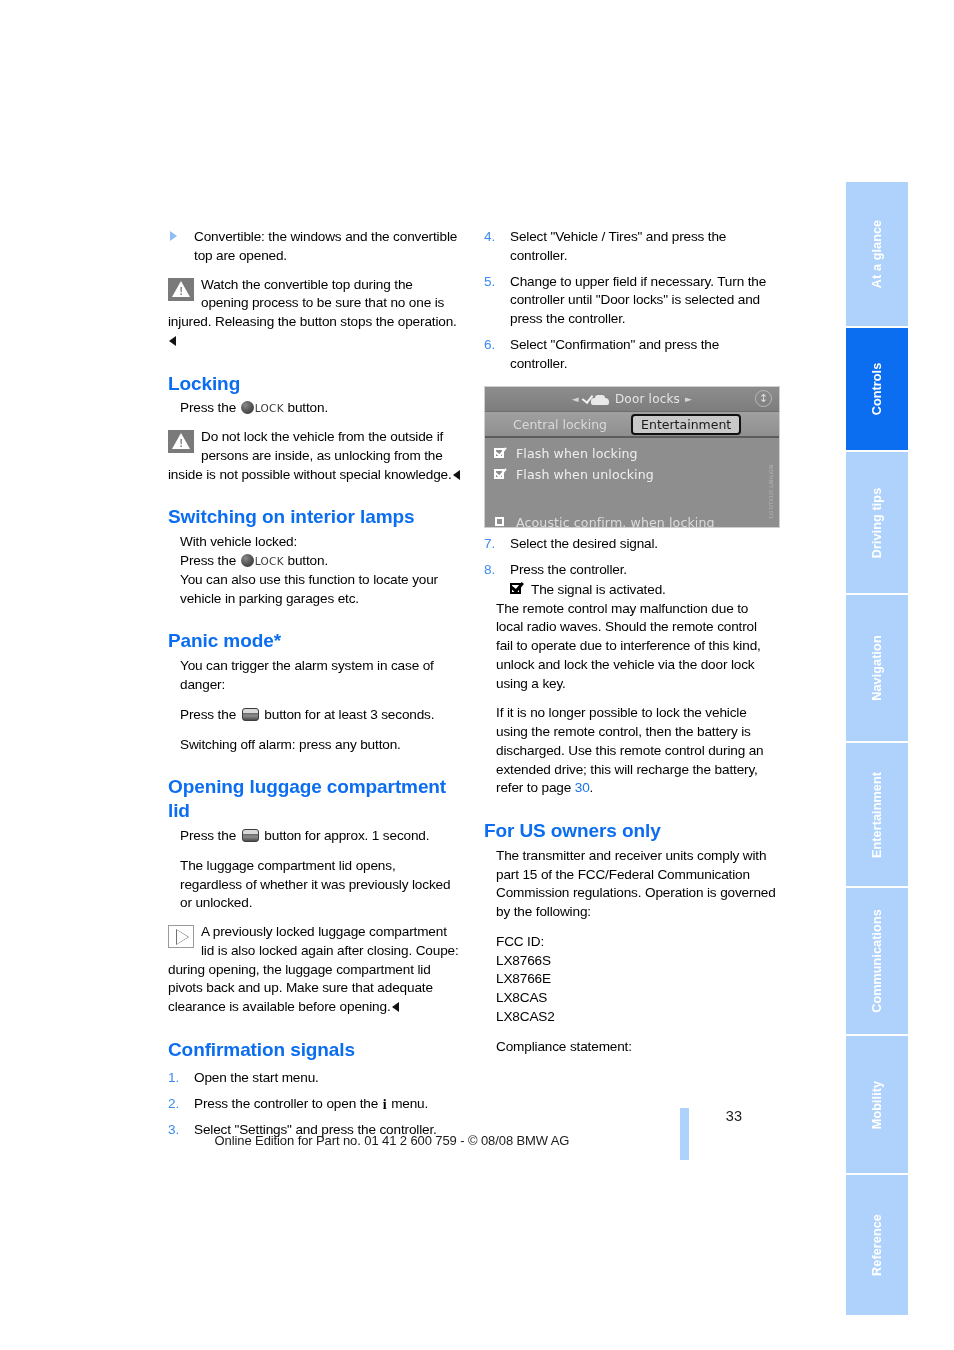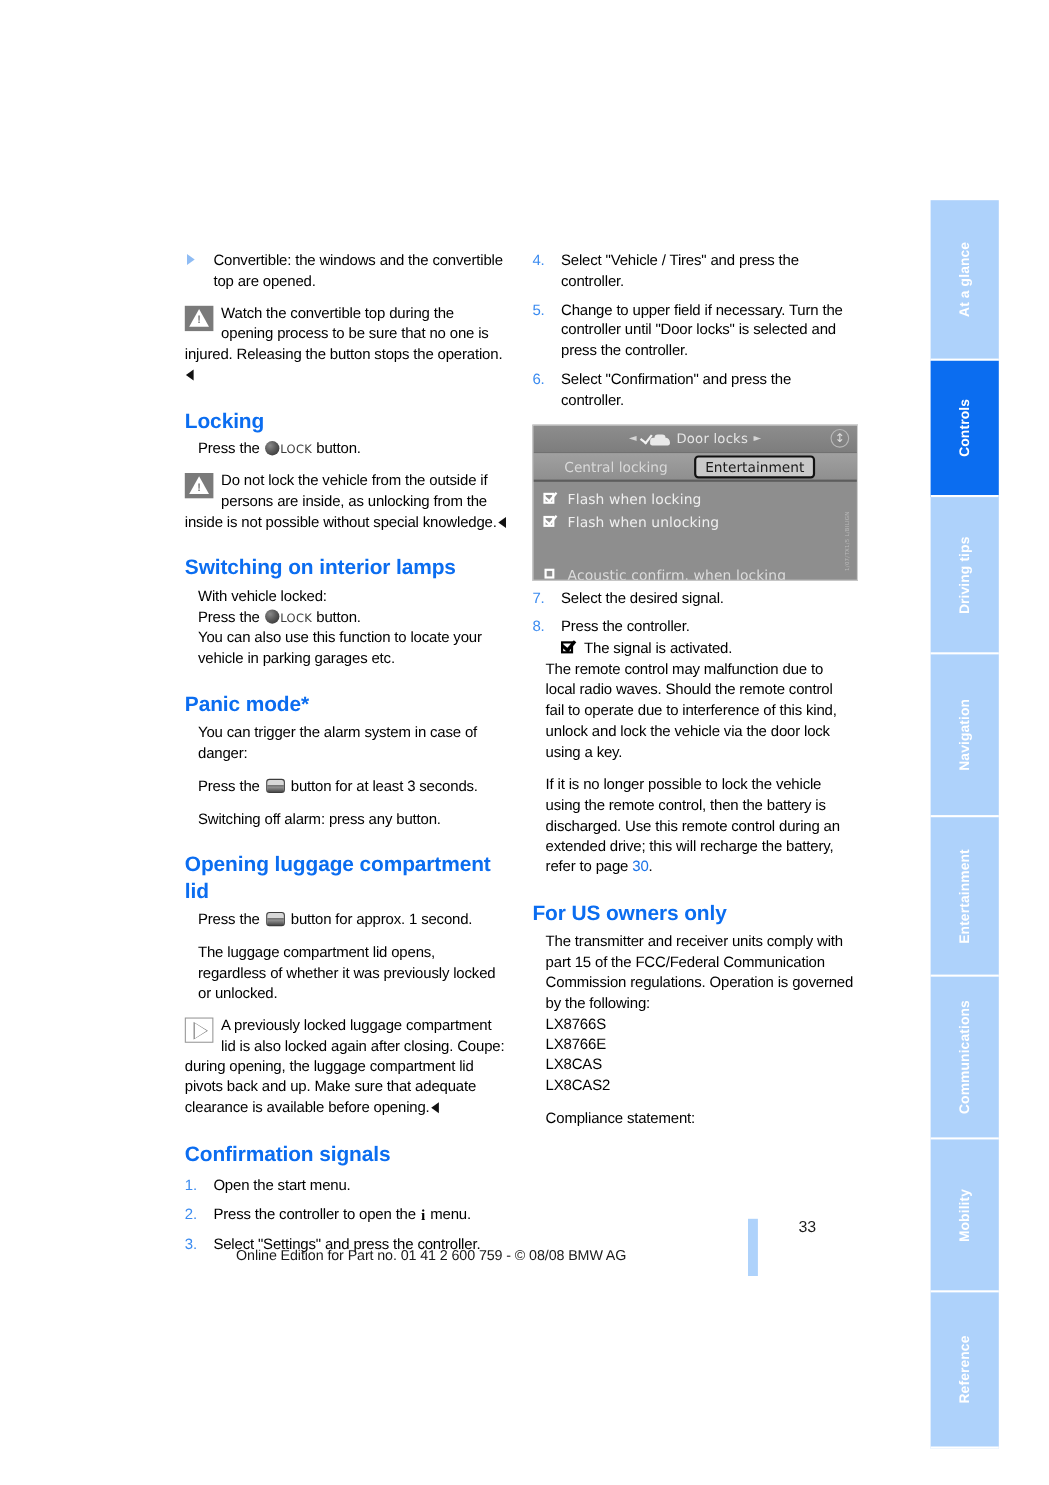--- a/index.html
+++ b/index.html
@@ -625,20 +625,21 @@
           <span class="ic-check"><span class="box"></span><span class="tick"></span></span><span>The signal is activated.</span>
         </div>
       </div>
 
       <p class="body">The remote control may malfunction due to local radio waves. Should the remote control fail to operate due to interference of this kind, unlock and lock the vehicle via the door lock using a key.</p>
       <p class="body gap"><span>If it is no longer possible to lock the vehicle using the remote control, then the battery is discharged. Use this remote control during an extended drive; this will recharge the battery, refer to page </span><span class="link">30</span><span>.</span></p>
 
       <div class="h2">For US owners only</div>
       <p class="body">The transmitter and receiver units comply with part 15 of the FCC/Federal Communication Commission regulations. Operation is governed by the following:</p>
 
+      <p class="body gap">FCC ID:</p>
       <p class="body">LX8766S</p>
       <p class="body">LX8766E</p>
       <p class="body">LX8CAS</p>
       <p class="body">LX8CAS2</p>
 
       <p class="body gap">Compliance statement:</p>
 
     </div>
   </div>
 

